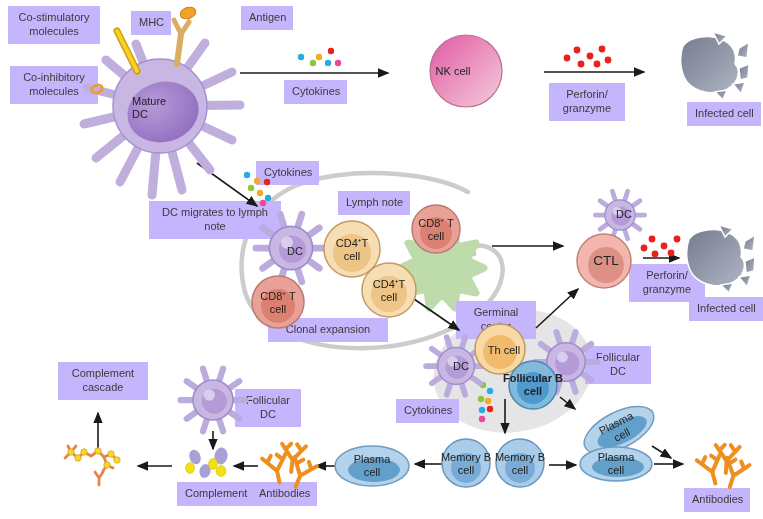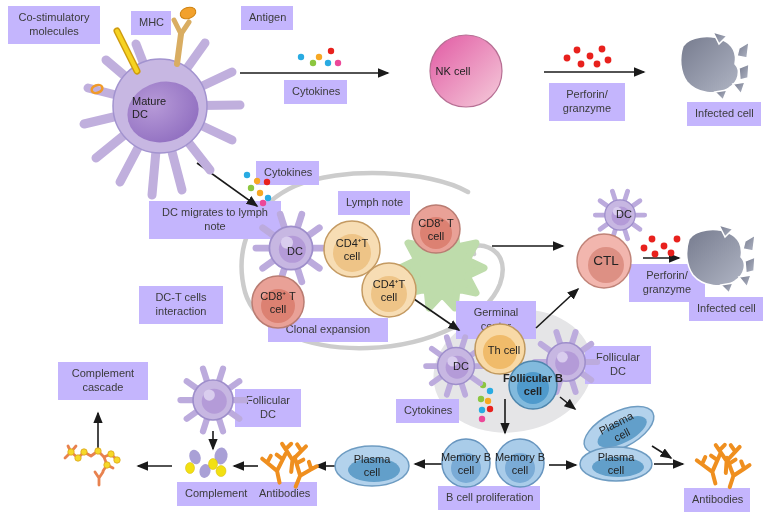--- a/index.html
+++ b/index.html
@@ -32,38 +32,37 @@
       <ellipse cx="513" cy="371" rx="80" ry="61" fill="#e5e5e7" transform="rotate(-10 513 371)"></ellipse>
     </g>
     <g>
       <polygon points="484,268 467,276 476,293 457,289 455,308 442,294 429,308 427,289 408,293 417,276 400,268 417,260 408,243 427,247 429,228 442,242 455,228 457,247 476,243 467,260" fill="#bedcab" stroke="#bedcab" stroke-width="7" stroke-linejoin="round"></polygon>
     </g>
   </svg>
 
   <div class="plabel" style="left:8px;top:6px;width:92px;">Co-stimulatory molecules</div>
   <div class="plabel nw" style="left:131px;top:11px;">MHC</div>
   <div class="plabel nw" style="left:201px;top:6px;margin-left:40px;">Antigen</div>
+  <div class="plabel" style="left:10px;top:66px;width:88px;">Co-inhibitory molecules</div>
   <div class="plabel nw" style="left:284px;top:80px;">Cytokines</div>
   <div class="plabel" style="left:549px;top:83px;width:76px;"><span>Perforin/</span><br><span>granzyme</span></div>
   <div class="plabel nw" style="left:687px;top:102px;">Infected cell</div>
   <div class="plabel nw" style="left:256px;top:161px;">Cytokines</div>
   <div class="plabel nw" style="left:338px;top:191px;">Lymph note</div>
   <div class="plabel" style="left:149px;top:201px;width:132px;">DC migrates to lymph note</div>
-  <div class="plabel" style="left:139px;top:286px;width:84px;">DC-T cells interaction</div>
   <div class="plabel" style="left:268px;top:318px;width:120px;">Clonal expansion</div>
   <div class="plabel" style="left:629px;top:264px;width:76px;"><span>Perforin/</span><br><span>granzyme</span></div>
   <div class="plabel nw" style="left:689px;top:297px;">Infected cell</div>
   <div class="plabel" style="left:456px;top:301px;width:80px;">Germinal center</div>
   <div class="plabel" style="left:585px;top:346px;width:66px;">Follicular DC</div>
   <div class="plabel nw" style="left:396px;top:399px;">Cytokines</div>
   <div class="plabel" style="left:58px;top:362px;width:90px;">Complement cascade</div>
   <div class="plabel" style="left:235px;top:389px;width:66px;">Follicular DC</div>
   <div class="plabel nw" style="left:177px;top:482px;">Complement</div>
   <div class="plabel nw" style="left:251px;top:482px;">Antibodies</div>
-  <div class="plabel nw" style="left:438px;top:486px;">B cell proliferation</div>
   <div class="plabel nw" style="left:684px;top:488px;">Antibodies</div>
 
   <svg id="overlay-svg" width="763" height="519" viewBox="0 0 763 519">
     <defs>
       <marker id="arr" markerWidth="8" markerHeight="7" refX="6.5" refY="3" orient="auto">
         <path d="M0,0 L7.5,3 L0,6 Z" fill="#1a1a1a"></path>
       </marker>
       <linearGradient id="nkGrad" x1="0" y1="0" x2="1" y2="1">
         <stop offset="0" stop-color="#e159a3"></stop>
           <stop offset="1" stop-color="#f5cddb"></stop>

